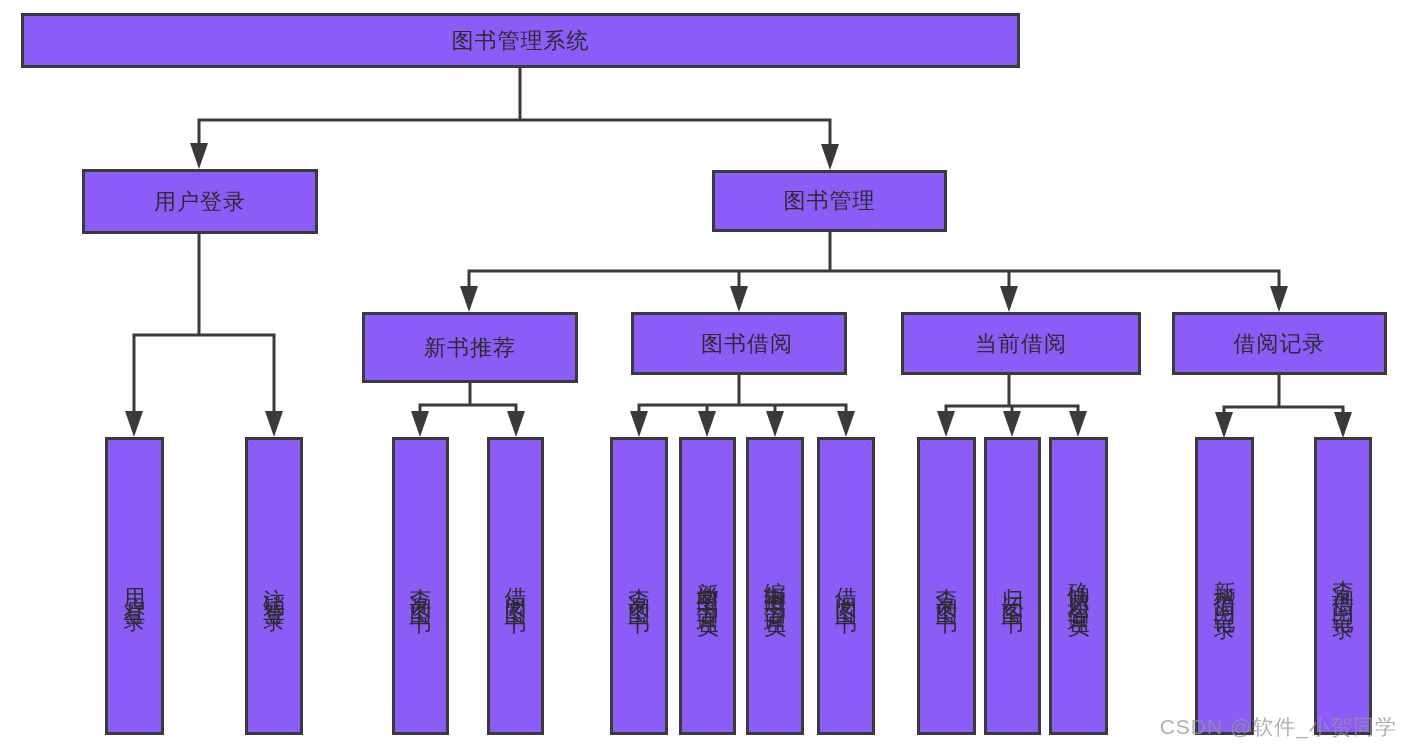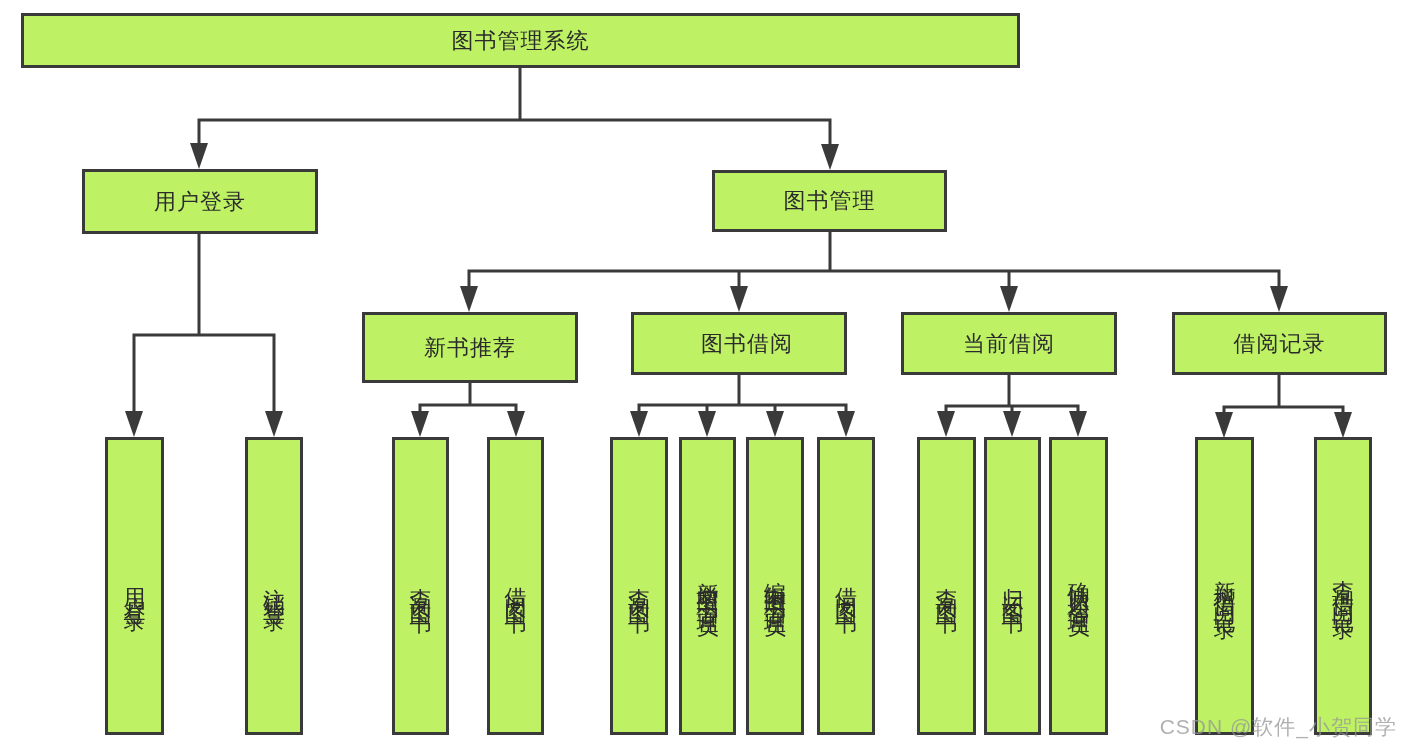--- a/index.html
+++ b/index.html
@@ -22,21 +22,21 @@
     stroke: #3a3a3a;
     stroke-width: 3;
     fill: none;
   }
   .connectors polygon {
     fill: #3a3a3a;
     stroke: none;
   }
   .node {
     position: absolute;
-    background: #bef264;
+    background: #8b5cf6;
     border: 3px solid #3a3a3a;
     display: flex;
     align-items: center;
     justify-content: center;
     color: #2b2b2b;
   }
   .node.h {
     font-size: 22px;
     letter-spacing: 1px;
   }
@@ -114,21 +114,21 @@
     </g>
   </svg>
 
   <div class="node h" style="left:21px; top:13px; width:999px; height:55px;">图书管理系统</div>
 
   <div class="node h" style="left:82px; top:169px; width:236px; height:65px;">用户登录</div>
   <div class="node h" style="left:712px; top:170px; width:235px; height:62px;font-family:Liberation Mono, monospace;">图书管理</div>
 
   <div class="node h" style="left:362px; top:312px; width:216px; height:71px;">新书推荐</div>
   <div class="node h" style="left:631px; top:312px; width:216px; height:63px;padding-left:16px;">图书借阅</div>
-  <div class="node h" style="left:901px; top:312px; width:216px; height:63px;">当前借阅</div>
+  <div class="node h" style="left:901px; top:312px; width:240px; height:63px;">当前借阅</div>
   <div class="node h" style="left:1172px; top:312px; width:215px; height:63px;">借阅记录</div>
 
   <div class="node v" style="left:105px; top:437px; width:59px; height:298px;">用户登录</div>
   <div class="node v" style="left:245px; top:437px; width:58px; height:298px;">注销登录</div>
 
   <div class="node v" style="left:392px; top:437px; width:57px; height:298px;">查询图书</div>
   <div class="node v" style="left:487px; top:437px; width:57px; height:298px;">借阅图书</div>
 
   <div class="node v" style="left:610px; top:437px; width:58px; height:298px;">查询图书</div>
   <div class="node v" style="left:679px; top:437px; width:57px; height:298px; letter-spacing:5px;">新增图书（管理员）</div>

